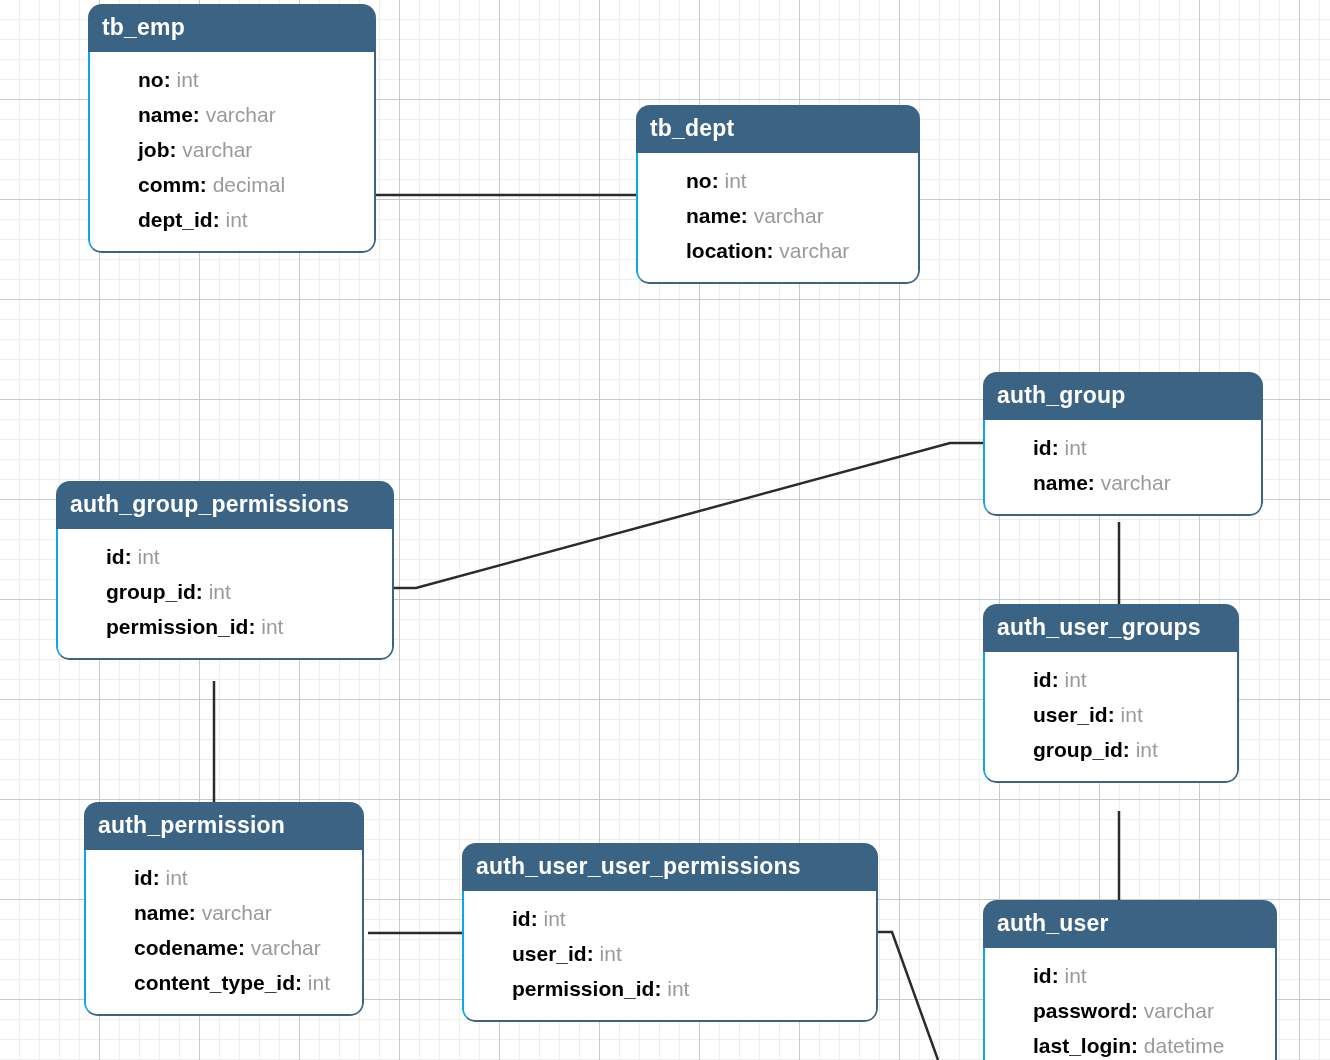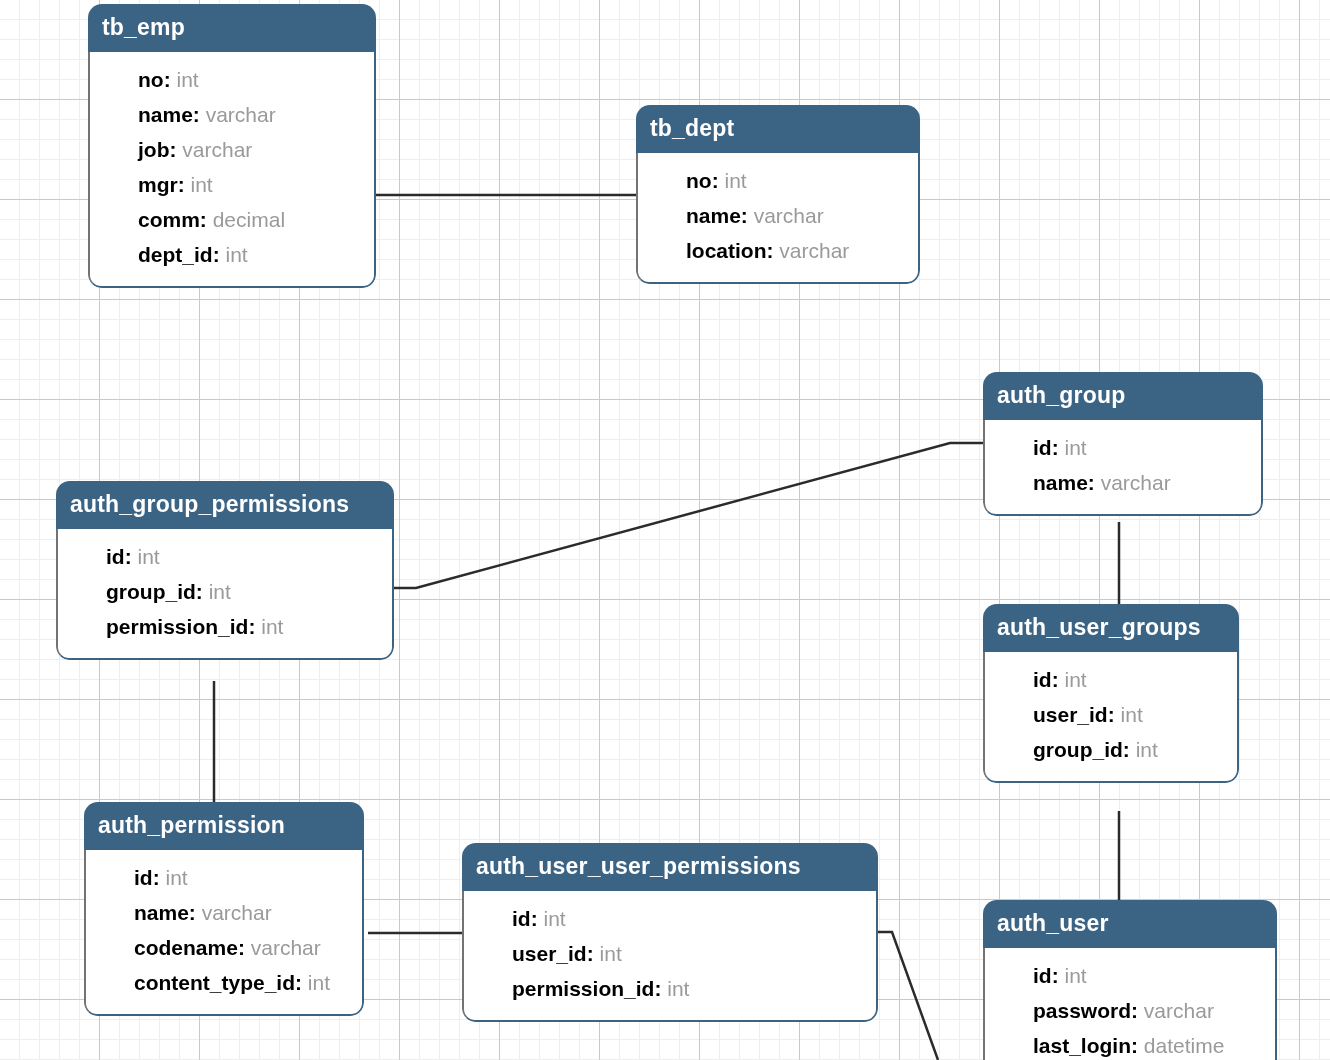--- a/index.html
+++ b/index.html
@@ -60,21 +60,21 @@
     text-align: left;
     padding: 12px 14px 13px 14px;
     line-height: 1.0;
     letter-spacing: 0.2px;
     white-space: nowrap;
   }
 
   .table-body {
     padding: 10px 0 14px 0;
     background: #ffffff;
-    border-left: 2px solid #737373;
+    border-left: 2px solid #0ea5e9;
     border-right: 2px solid #3b6384;
     border-bottom: 2px solid #3b6384;
     border-bottom-left-radius: 13px;
     border-bottom-right-radius: 13px;
     box-sizing: border-box;
   }
 
   .field-row {
     font-size: 21px;
     line-height: 1.0;
@@ -109,21 +109,20 @@
       <polyline points="368,933 462,933" fill="none" stroke="#2b2b2b" stroke-width="2.5" stroke-linecap="butt" stroke-linejoin="miter"></polyline>
       <polyline points="850,932 892,932 938,1060" fill="none" stroke="#2b2b2b" stroke-width="2.5" stroke-linecap="butt" stroke-linejoin="miter"></polyline>
     </svg>
   <div id="nodes-layer">
       <div class="table-node" style="left: 88px; top: 4px; width: 288px;">
         <div class="table-header">tb_emp</div>
         <div class="table-body">
           <div class="field-row"><span class="field-name">no</span><span class="field-colon">: </span><span class="field-type">int</span></div>
           <div class="field-row"><span class="field-name">name</span><span class="field-colon">: </span><span class="field-type">varchar</span></div>
           <div class="field-row"><span class="field-name">job</span><span class="field-colon">: </span><span class="field-type">varchar</span></div>
-          <div class="field-row"><span class="field-name">mgr</span><span class="field-colon">: </span><span class="field-type">int</span></div>
           <div class="field-row"><span class="field-name">comm</span><span class="field-colon">: </span><span class="field-type">decimal</span></div>
           <div class="field-row"><span class="field-name">dept_id</span><span class="field-colon">: </span><span class="field-type">int</span></div>
         </div>
       </div>
       <div class="table-node" style="left: 636px; top: 105px; width: 284px;">
         <div class="table-header">tb_dept</div>
         <div class="table-body">
           <div class="field-row"><span class="field-name">no</span><span class="field-colon">: </span><span class="field-type">int</span></div>
           <div class="field-row"><span class="field-name">name</span><span class="field-colon">: </span><span class="field-type">varchar</span></div>
           <div class="field-row"><span class="field-name">location</span><span class="field-colon">: </span><span class="field-type">varchar</span></div>

